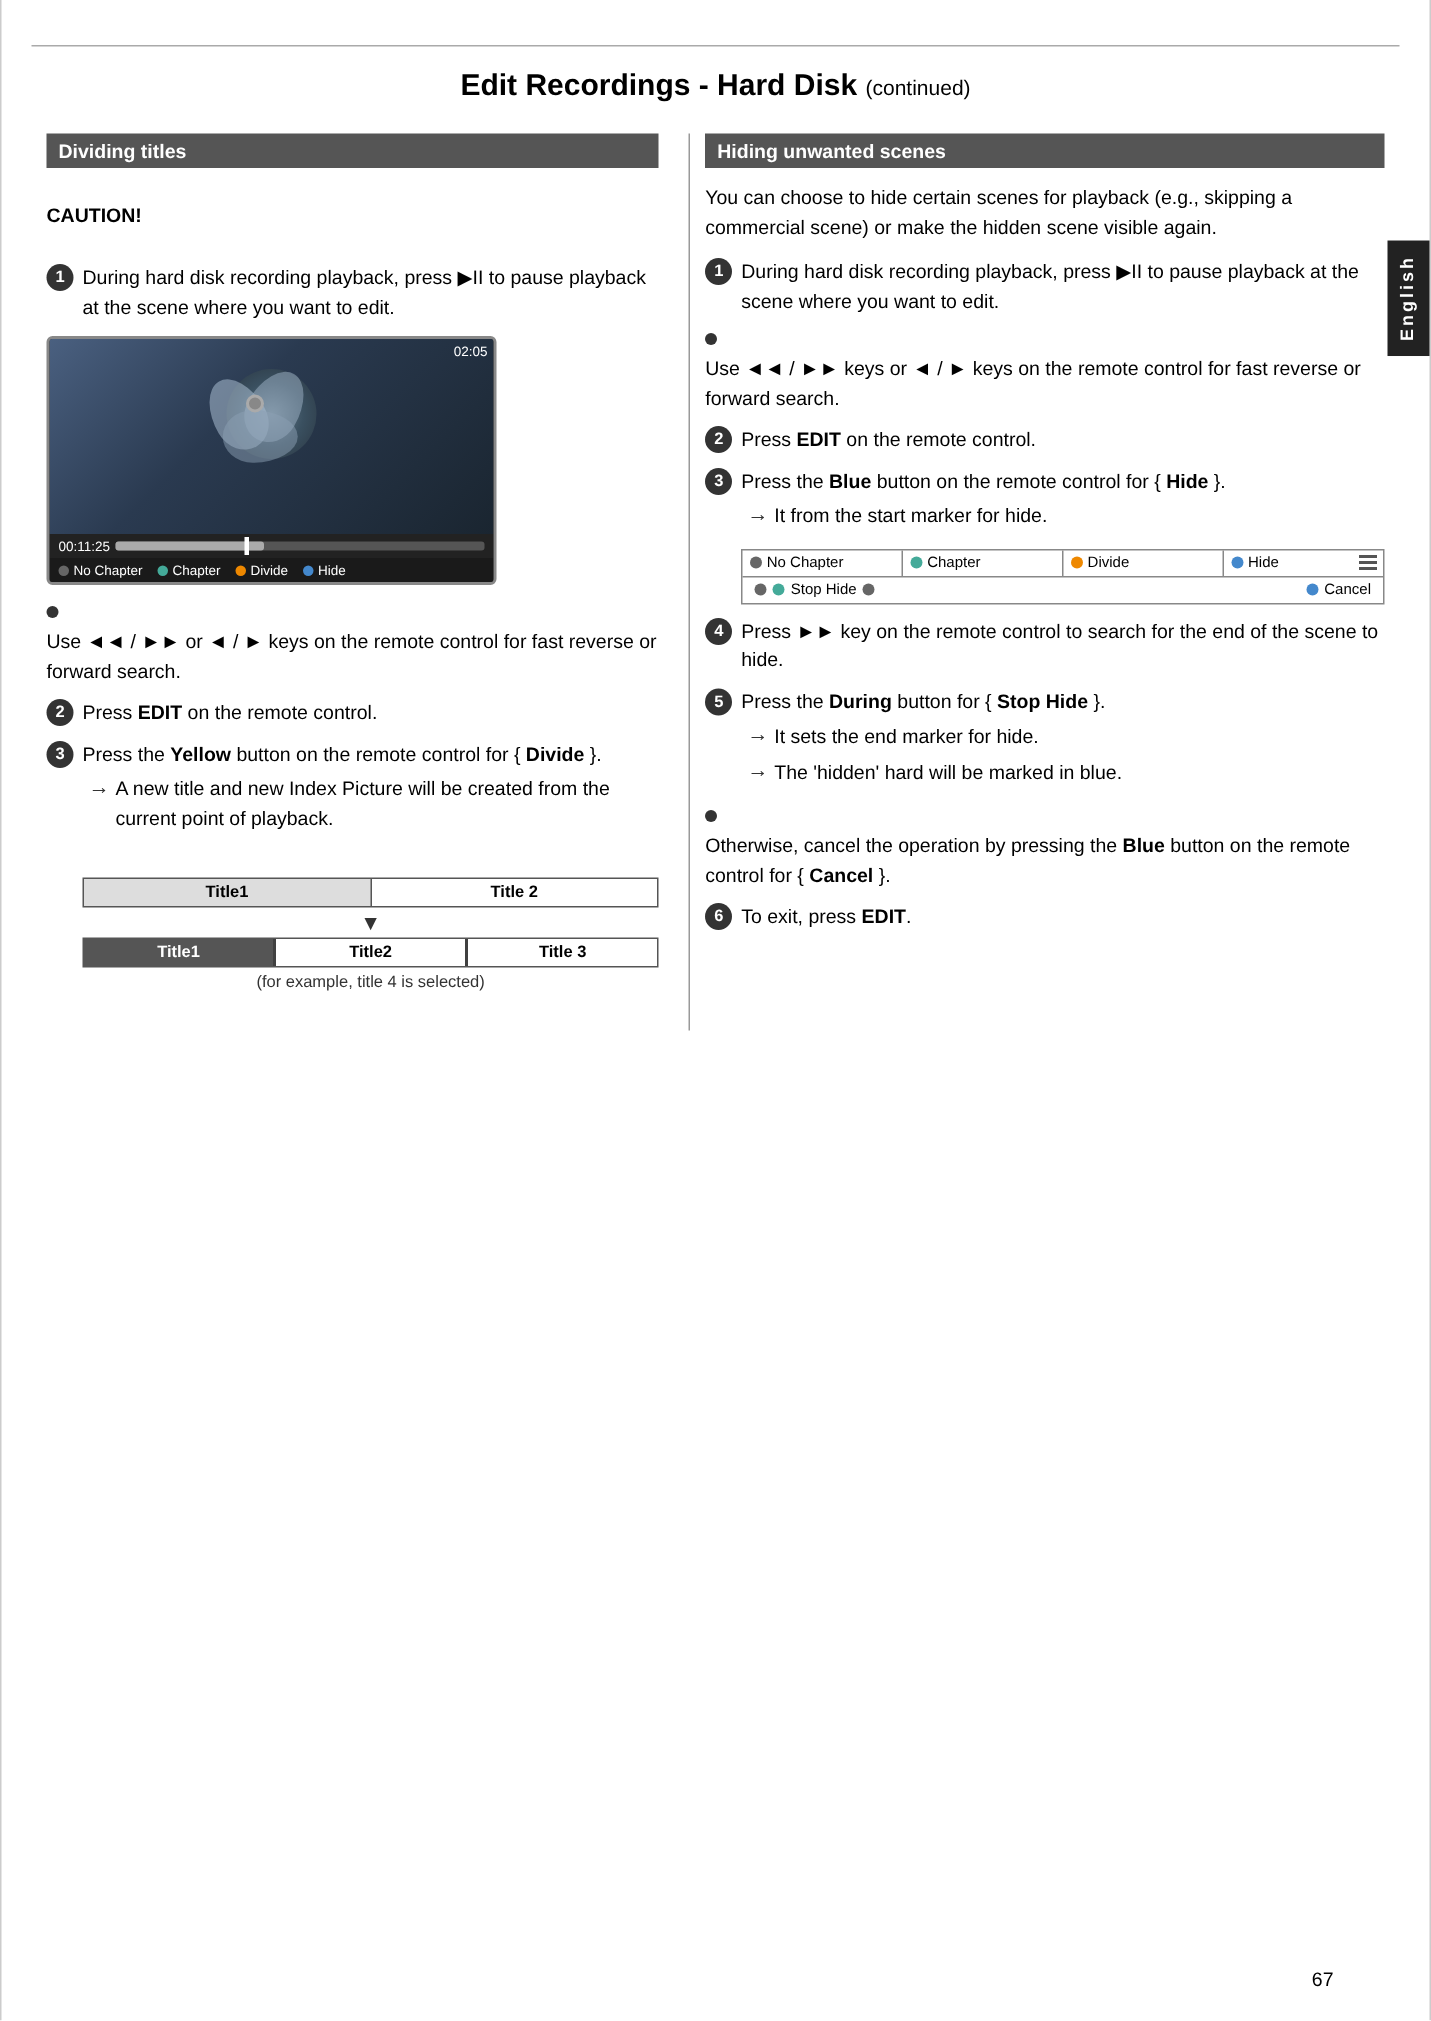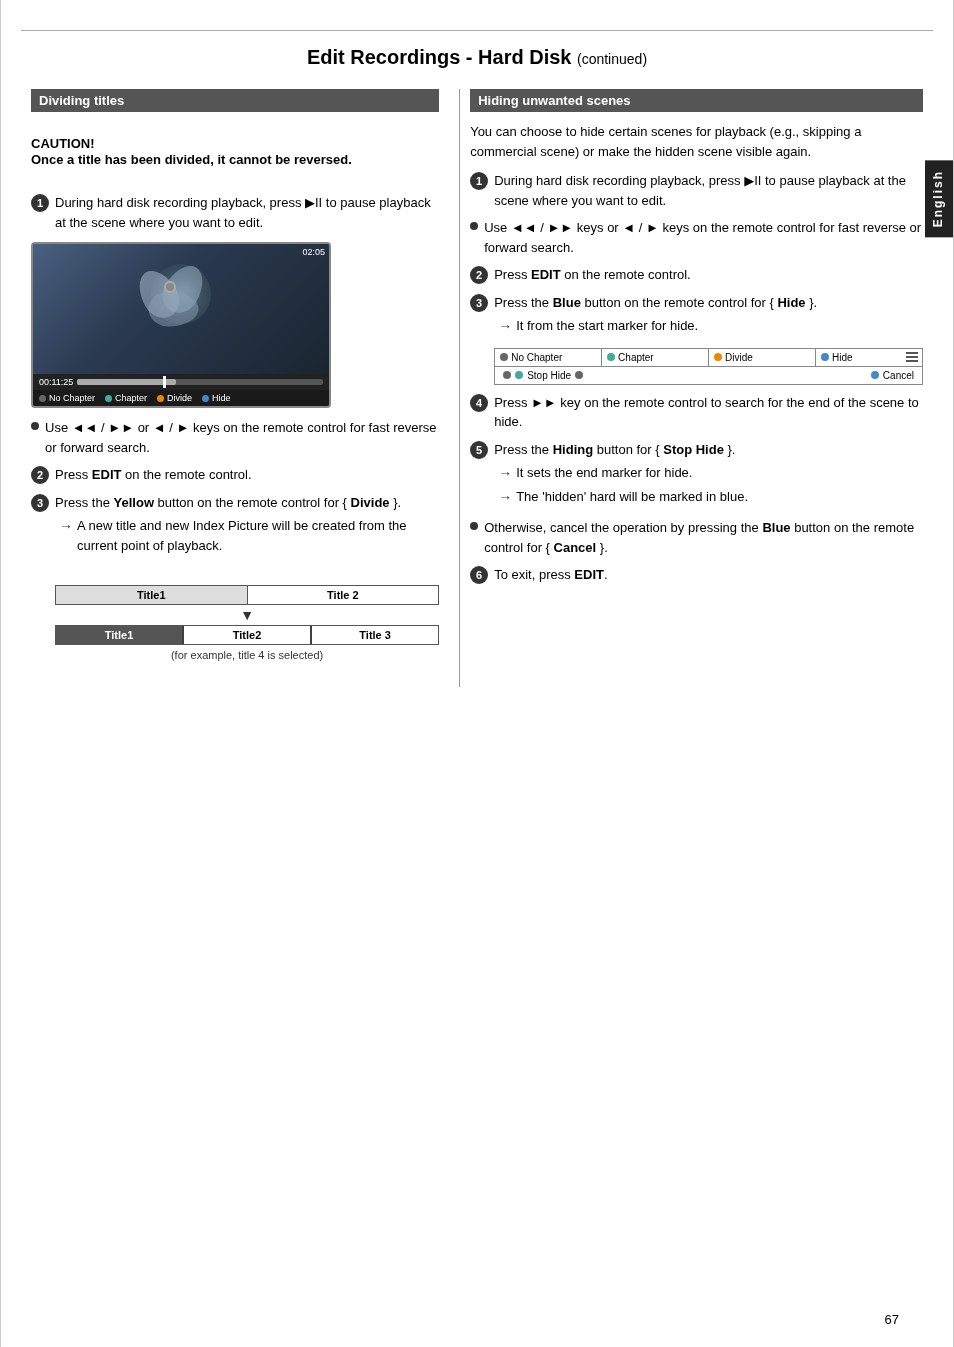--- a/index.html
+++ b/index.html
@@ -121,20 +121,21 @@
       font-weight: bold;
       flex-shrink: 0;
       margin-top: 1px;
     }
 
     .bullet-step {
       display: flex;
       align-items: flex-start;
       margin-bottom: 8px;
       gap: 6px;
+      flex-direction: column;
     }
 
     .bullet-dot {
       width: 8px;
       height: 8px;
       border-radius: 50%;
       background: #333;
       flex-shrink: 0;
       margin-top: 4px;
     }
@@ -350,21 +351,21 @@
     
     .dot-gray { background: #666; }
     .dot-green { background: #4a9; }
     .dot-orange { background: #e80; }
     .dot-blue { background: #48c; }
 
     
     .page-number {
       position: absolute;
       bottom: 20px;
-      right: 54px;
+      right: 64px;
       font-size: 13px;
     }
 
     
     .top-line {
       border-top: 1px solid #aaa;
       margin: 0 20px 15px 20px;
     }
 
     
@@ -386,21 +387,20 @@
 
   <div class="two-col">
 
     <div class="col-left">
 
       <div class="section-header">Dividing titles</div>
 
 
       <div class="caution-block">
         <div class="caution-title">CAUTION!</div>
-        <div class="caution-body">Once a title has been divided, it cannot be reversed.</div>
       </div>
 
       <div class="step">
         <span class="step-num">1</span>
         <span class="step-text">During hard disk recording playback, press ▶II to pause playback at the scene where you want to edit.</span>
       </div>
 
       <div class="tv-screen">
         <div class="tv-image">
 
@@ -550,21 +550,21 @@
       </div>
 
       <div class="step" style="margin-top:8px;">
         <span class="step-num">4</span>
         <span class="step-text">Press ►► key on the remote control to search for the end of the scene to hide.</span>
       </div>
 
       <div class="step">
         <span class="step-num">5</span>
         <div>
-          <span class="step-text">Press the <strong>Hiding</strong> button for { <strong>Stop Hide</strong> }.</span>
+          <span class="step-text">Press the <strong>During</strong> button for { <strong>Stop Hide</strong> }.</span>
           <div class="arrow-indicator" style="margin-top:4px;">
             <span class="arrow-right">→</span>
             <span class="step-text">It sets the end marker for hide.</span>
           </div>
           <div class="arrow-indicator">
             <span class="arrow-right">→</span>
             <span class="step-text">The 'hidden' hard will be marked in blue.</span>
           </div>
         </div>
       </div>

